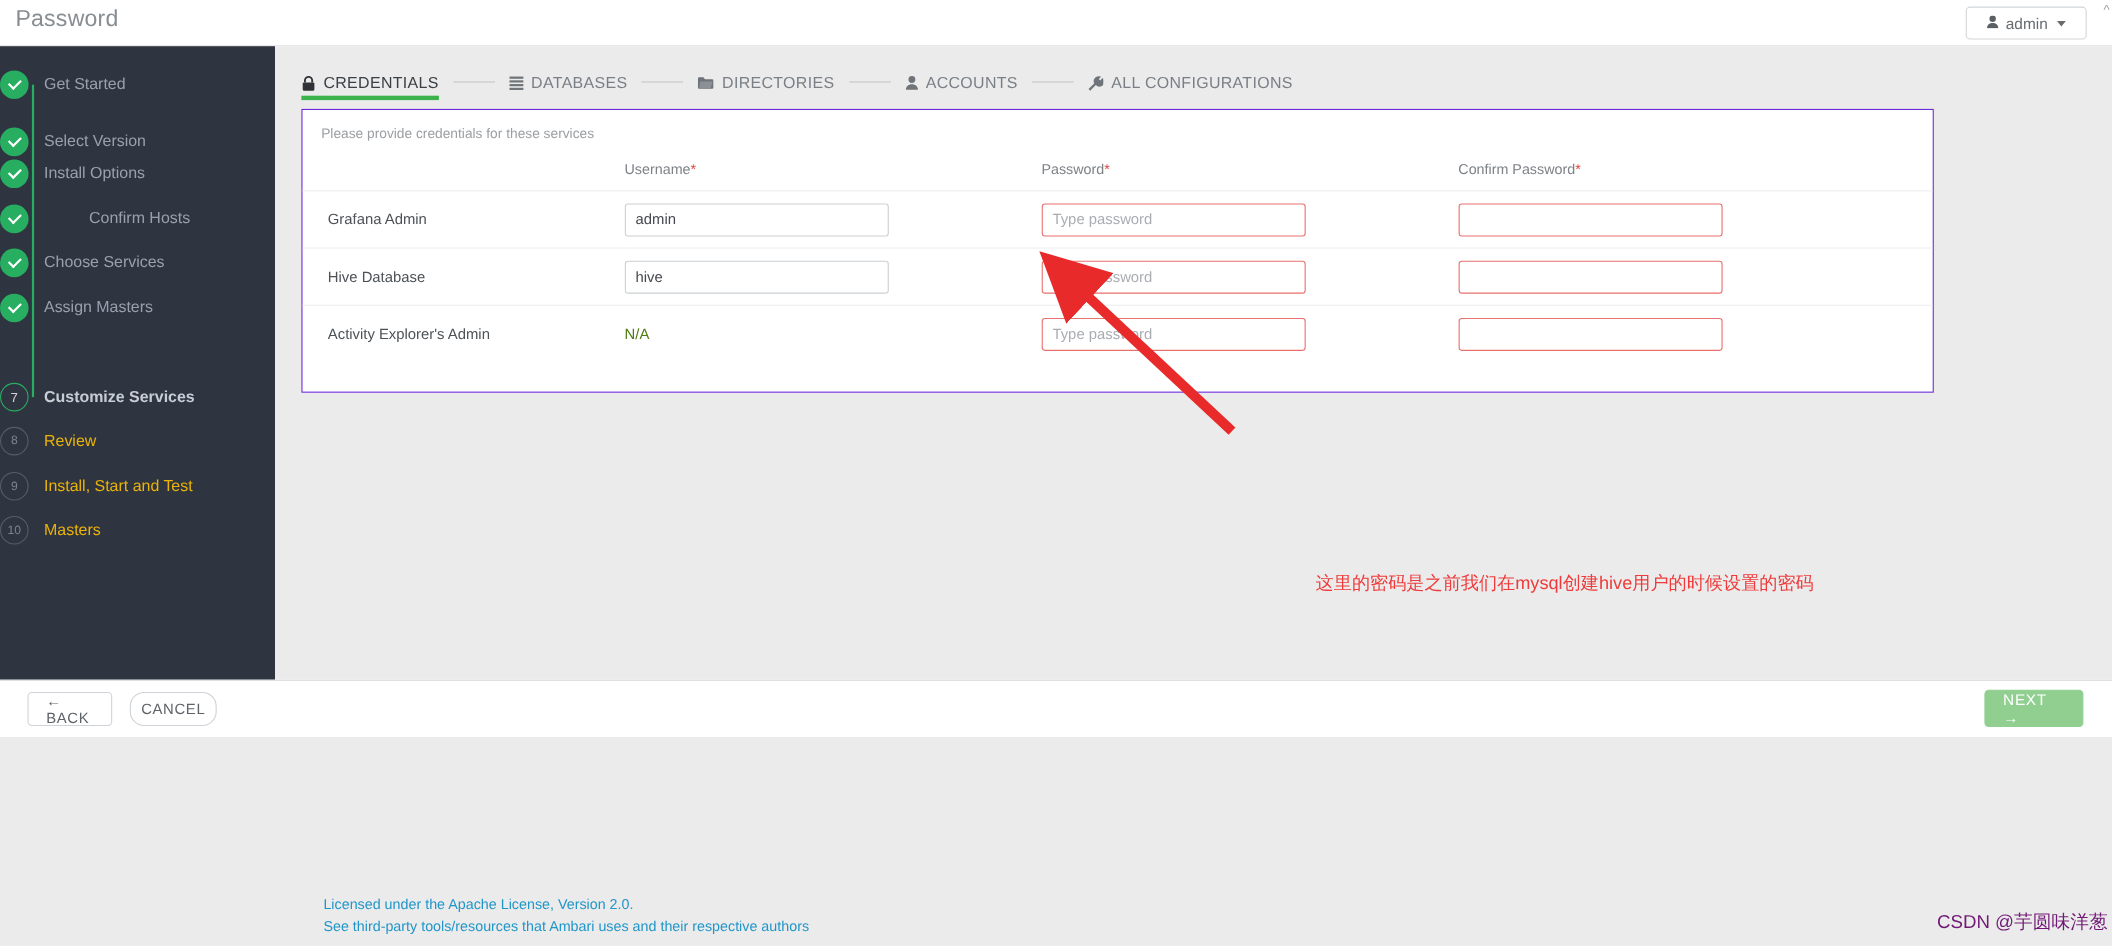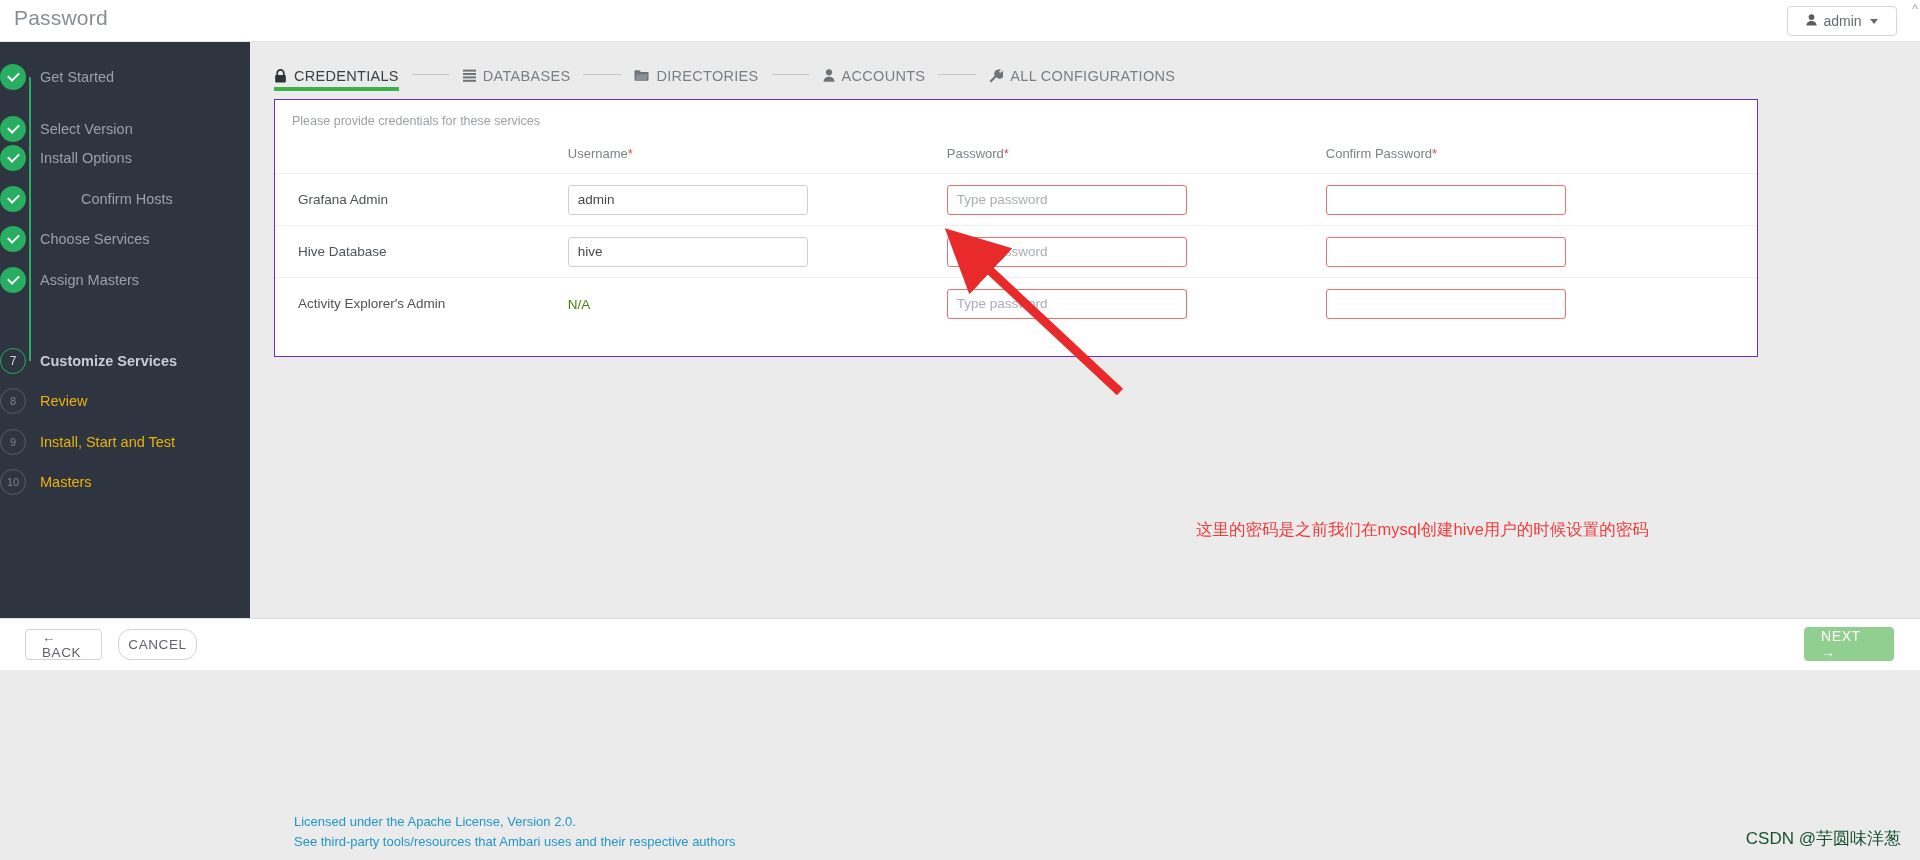--- a/index.html
+++ b/index.html
@@ -175,22 +175,22 @@
     background: #ebebeb;
   }
   .footer-links {
     position: absolute; left: 294px; top: 812px;
     line-height: 20px;
   }
   .footer-links a {
     display: block; font-size: 13px; color: #2196c9; text-decoration: none;
   }
   .watermark {
-    position: absolute; right: 19px; top: 827px;
-    font-size: 17px; color: #14532d; white-space: nowrap;
+    position: absolute; right: 4px; top: 827px;
+    font-size: 17px; color: #701a75; white-space: nowrap;
   }
   .scroll-cap {
     position: absolute; right: 2px; top: 2px;
     font-size: 12px; color: #9aa0a6;
   }
 </style>
 </head>
 <body>
 
 <div id="app">

